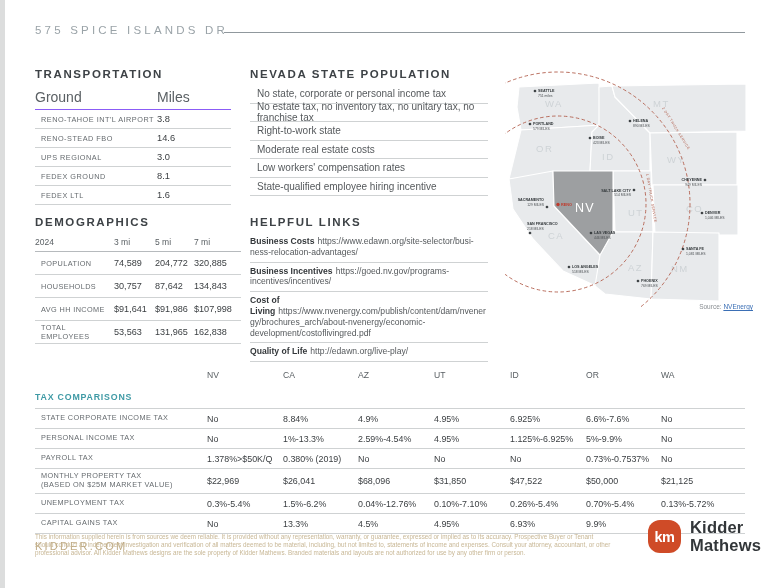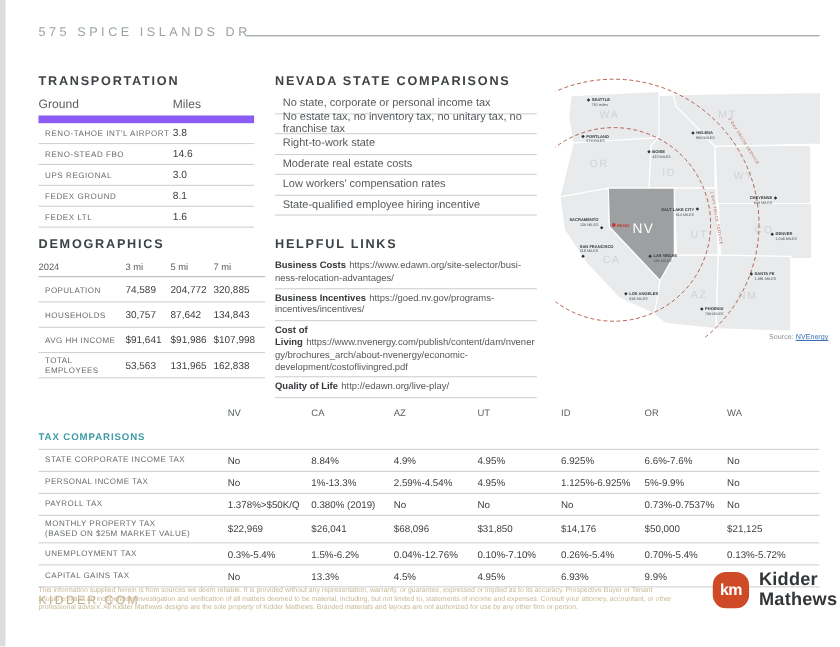--- a/index.html
+++ b/index.html
@@ -8,22 +8,22 @@
   .edge{position:absolute;left:0;top:0;width:5px;height:588px;background:#dcdddd;}
 
   
   .ptitle{position:absolute;left:35px;top:24px;font-size:11.5px;letter-spacing:3.2px;color:#9aa3a8;}
   .hline{position:absolute;left:224px;top:32px;width:521px;height:1px;background:#90989d;}
 
   .sec-title{position:absolute;font-size:11.5px;font-weight:bold;letter-spacing:1.6px;color:#3d4246;}
 
   
   .t-table{position:absolute;left:35px;top:87px;width:196px;}
-  .t-head{display:grid;grid-template-columns:122px 1fr;font-size:11px;color:#5a6064;
-          padding:2px 0 4px 0;border-bottom:7px solid #8b5cf6;}
+  .t-head{display:grid;grid-template-columns:122px 1fr;font-size:14px;color:#5a6064;
+          padding:2px 0 4px 0;border-bottom:1px solid #8b5cf6;}
   .t-row{display:grid;grid-template-columns:122px 1fr;align-items:center;height:18px;
          border-bottom:1px solid #cfd2d3;}
   .t-row .lbl{font-size:7.3px;letter-spacing:.5px;color:#666b6f;padding-left:6px;}
   .t-row .val{font-size:9.3px;color:#3a3e41;}
 
   
   .d-table{position:absolute;left:35px;top:235px;width:206px;}
   .d-head{display:grid;grid-template-columns:79px 41px 39px 1fr;font-size:8.5px;color:#5a6064;
           padding:2px 0 4px 0;border-bottom:1px solid #b6babd;}
   .d-row{display:grid;grid-template-columns:79px 41px 39px 1fr;align-items:center;height:22px;
@@ -143,21 +143,21 @@
       <span class="val">$107,998</span>
     </div>
     <div class="d-row">
       <span class="lbl">TOTAL EMPLOYEES</span>
       <span class="val">53,563</span>
       <span class="val">131,965</span>
       <span class="val">162,838</span>
     </div>
   </div>
 
-  <div class="sec-title" style="left:250px;top:68px;">NEVADA STATE COMPARISONS</div>
+  <div class="sec-title" style="left:250px;top:68px;">NEVADA STATE POPULATION</div>
   <div class="inc">
     <div class="inc-row">No state, corporate or personal income tax</div>
     <div class="inc-row">No estate tax, no inventory tax, no unitary tax, no franchise tax</div>
     <div class="inc-row">Right-to-work state</div>
     <div class="inc-row">Moderate real estate costs</div>
     <div class="inc-row">Low workers' compensation rates</div>
     <div class="inc-row">State-qualified employee hiring incentive</div>
   </div>
 
   <div class="sec-title" style="left:250px;top:216px;">HELPFUL LINKS</div>
@@ -317,21 +317,21 @@
       <span class="val">No</span>
       <span class="val">0.73%-0.7537%</span>
       <span class="val">No</span>
     </div>
     <div class="c-row tall">
       <span class="lbl"><span>MONTHLY PROPERTY TAX</span><br><span>(BASED ON $25M MARKET VALUE)</span></span>
       <span class="val">$22,969</span>
       <span class="val">$26,041</span>
       <span class="val">$68,096</span>
       <span class="val">$31,850</span>
-      <span class="val">$14,176</span>
+      <span class="val">$47,522</span>
       <span class="val">$50,000</span>
       <span class="val">$21,125</span>
     </div>
     <div class="c-row">
       <span class="lbl">UNEMPLOYMENT TAX</span>
       <span class="val">0.3%-5.4%</span>
       <span class="val">1.5%-6.2%</span>
       <span class="val">0.04%-12.76%</span>
       <span class="val">0.10%-7.10%</span>
       <span class="val">0.26%-5.4%</span>

